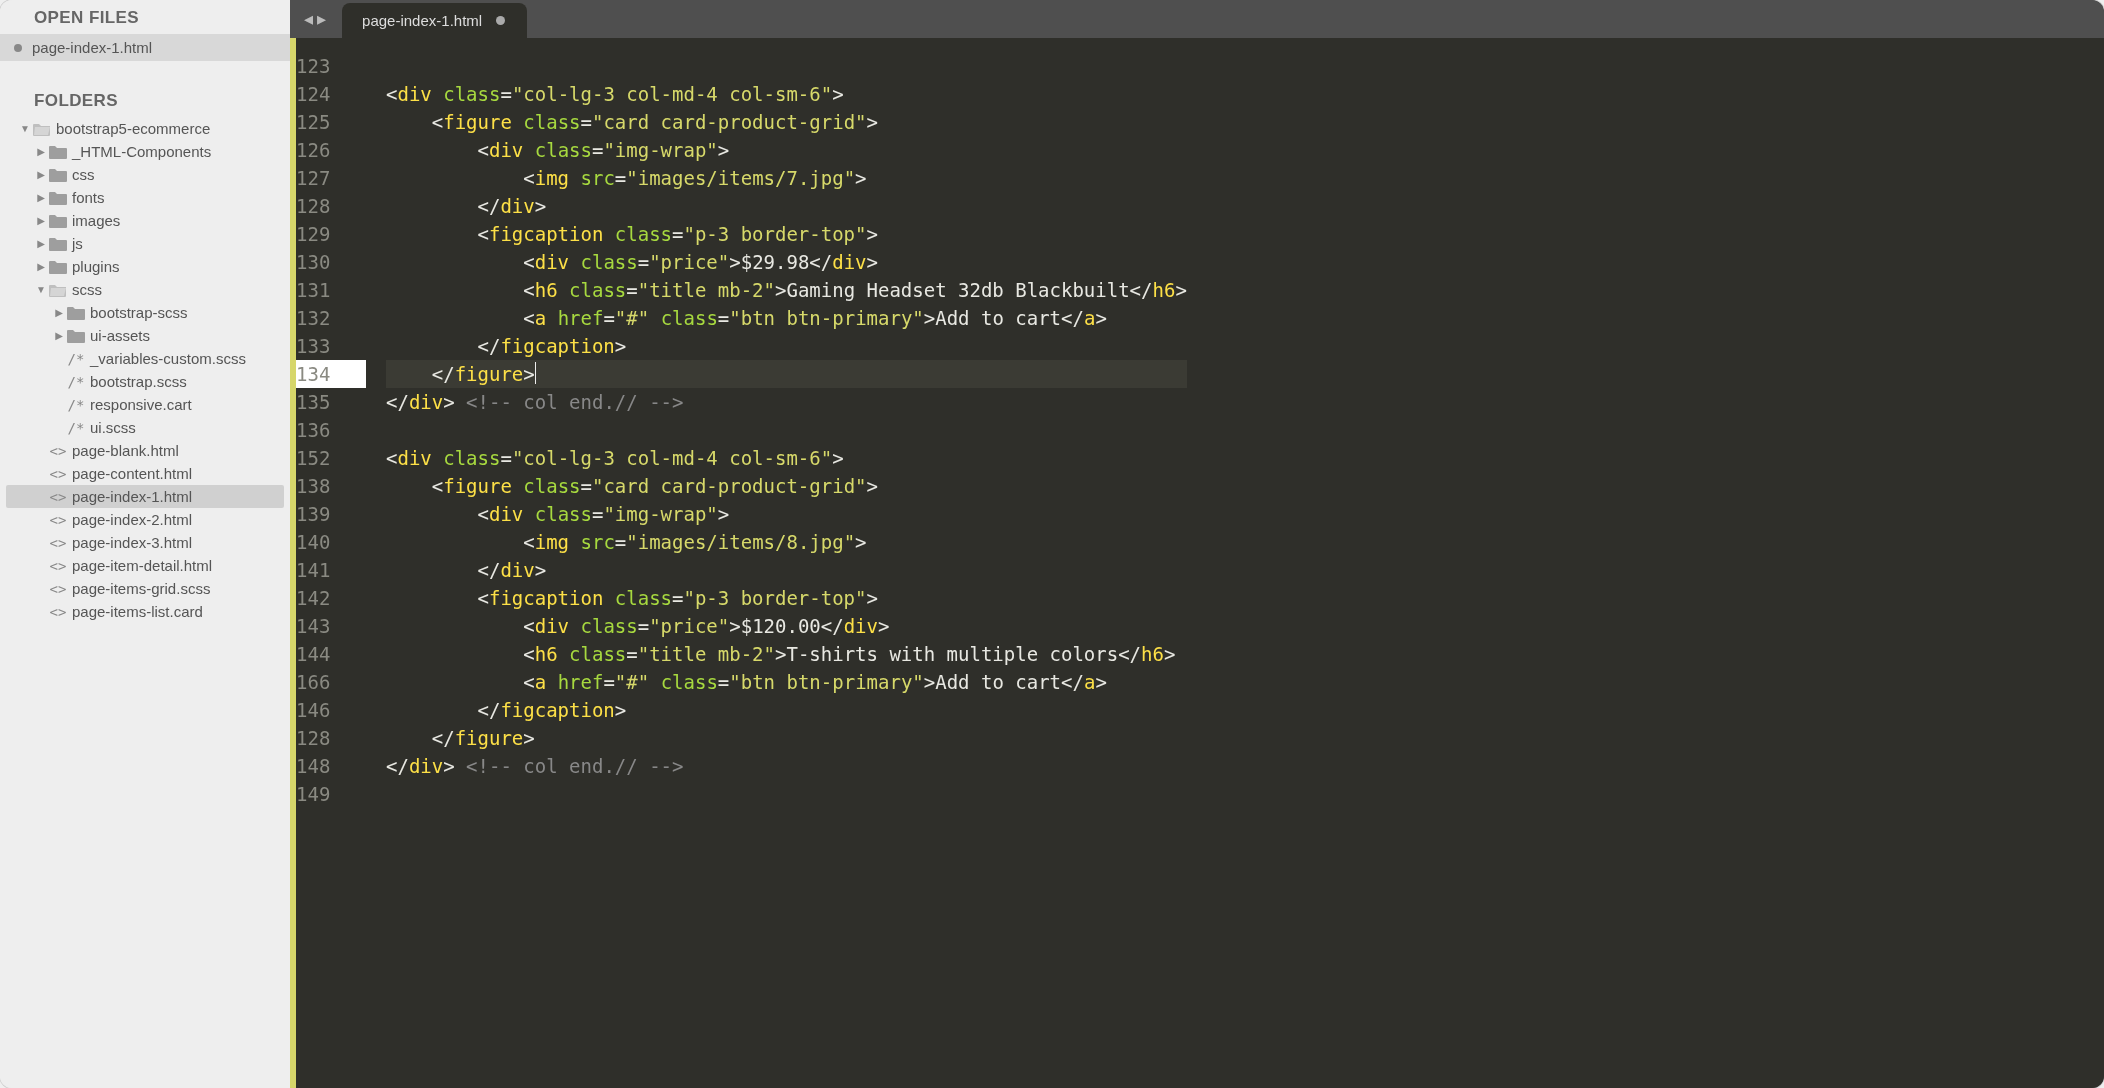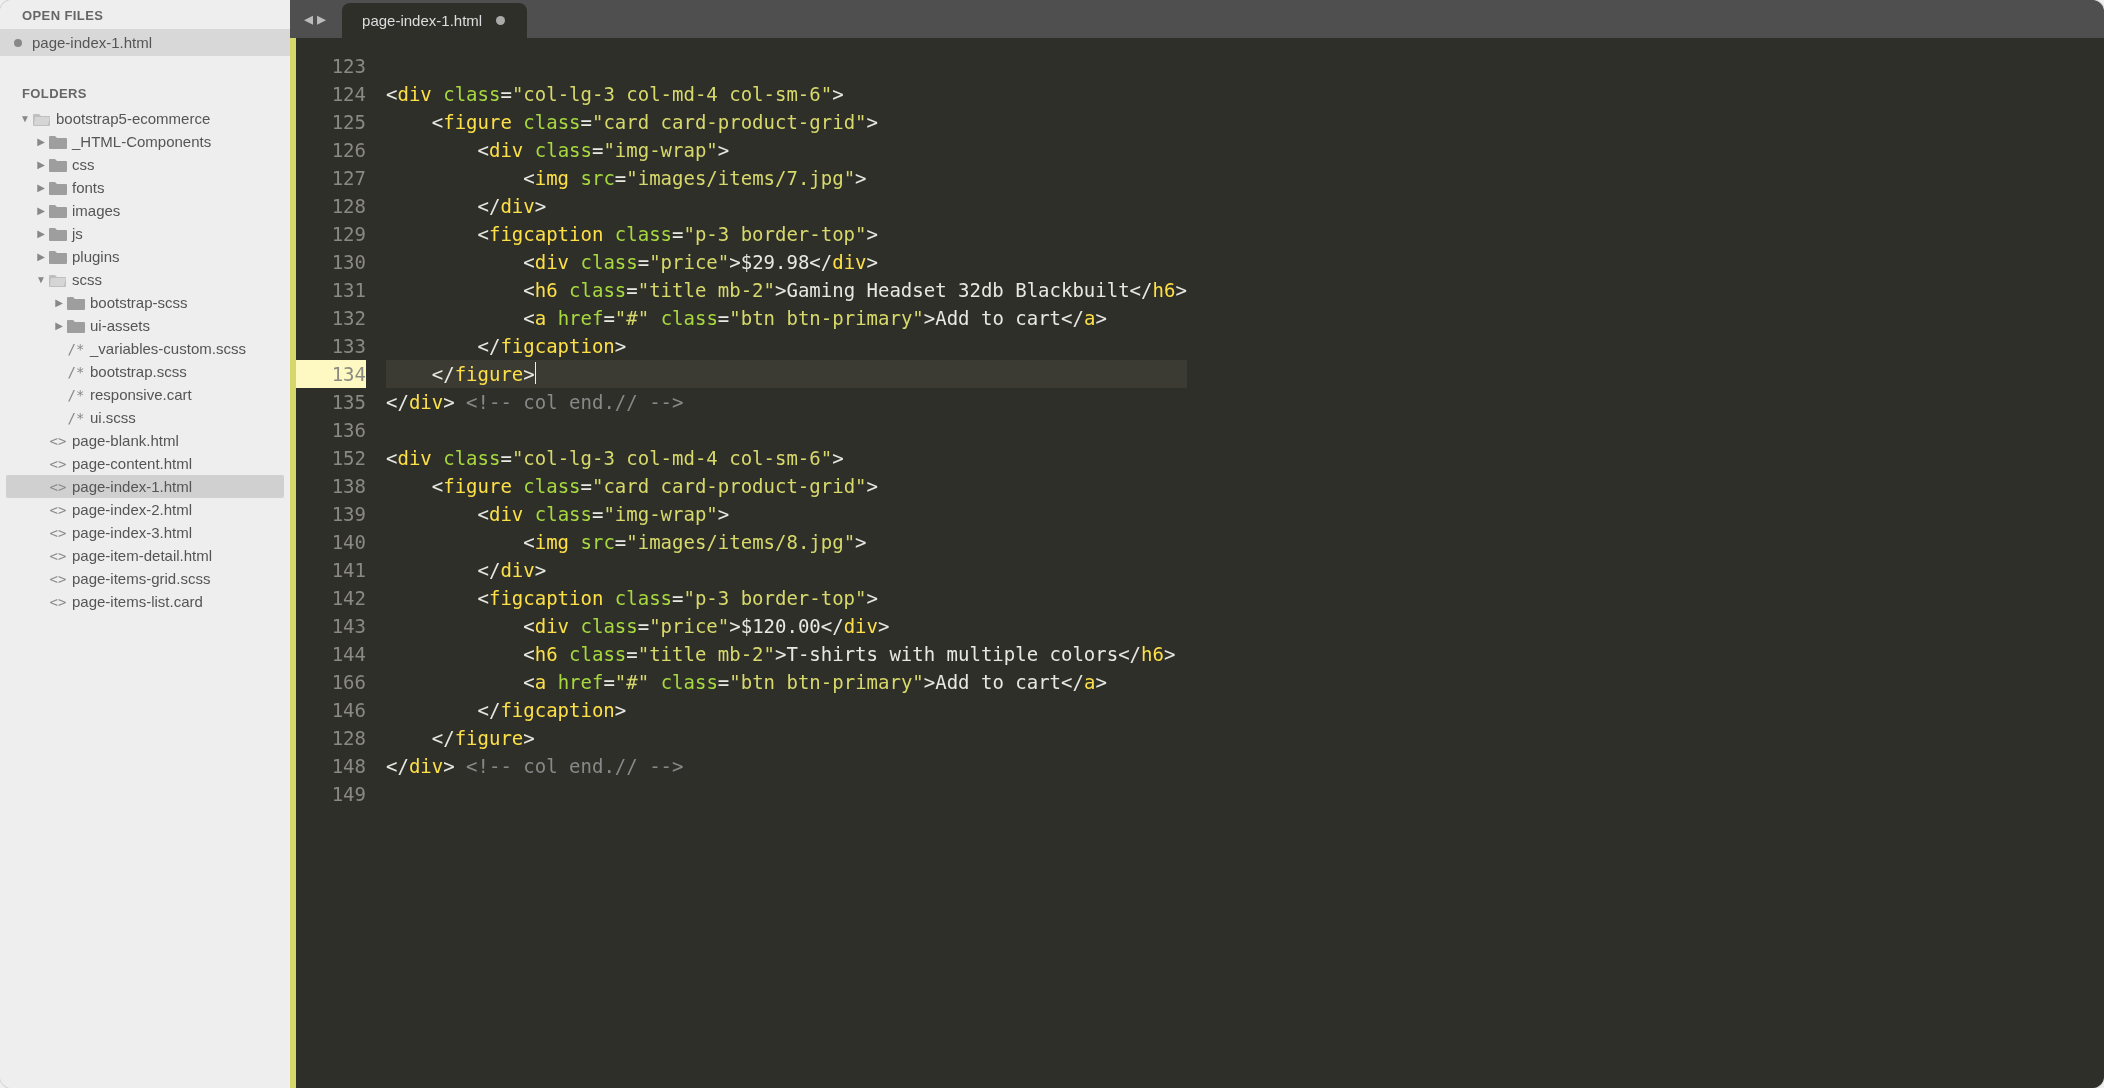--- a/index.html
+++ b/index.html
@@ -1,41 +1,41 @@
 <!DOCTYPE html>
 <html><head>
 <meta charset="utf-8">
 <style>
 html,body{margin:0;padding:0;height:100%;font-family:-apple-system,BlinkMacSystemFont,"Segoe UI",sans-serif;overflow:hidden;background:#efefef}
 .app{display:flex;height:100vh;border-radius:12px;overflow:hidden;box-shadow:0 0 0 1px #d0d0d0}
 .sidebar{width:290px;background:#eeeeee;overflow-y:auto;font-size:15px;color:#555}
-.sidebar-section-title{padding:8px 22px 6px;font-weight:700;color:#666;letter-spacing:.4px;font-size:13px}
+.sidebar-section-title{padding:8px 34px 6px;font-weight:700;color:#666;letter-spacing:.4px;font-size:17px}
 .open-file{display:flex;align-items:center;padding:5px 14px;background:#d8d8d8}
 .dot{width:8px;height:8px;border-radius:50%;background:#888;margin-right:10px}
 .folders-title{margin-top:22px}
 .tree{padding:0 6px 10px}
 .tree-item{display:flex;align-items:center;padding:3px 2px;cursor:pointer;border-radius:2px;white-space:nowrap}
 .tree-item.selected{background:#d0d0d0}
 .tree-item .arrow{width:14px;display:inline-flex;justify-content:center;color:#888;font-size:10px}
 .tree-item .icon{width:20px;display:inline-flex;justify-content:center;align-items:center;margin-right:4px}
 .tree-item .icon svg{display:block}
 .indent-0{padding-left:12px}
 .indent-1{padding-left:28px}
 .indent-2{padding-left:46px}
 .file-glyph{font-family:monospace;color:#888;font-size:14px;width:20px;display:inline-block;text-align:center;margin-right:4px}
 .editor-side{flex:1;display:flex;flex-direction:column;background:#4a4a4a;min-width:0}
 .tabbar{height:38px;background:#4f4f4f;display:flex;align-items:flex-end;padding-left:10px;border-top-right-radius:12px}
 .nav-arrows{color:#bbb;font-size:18px;padding:0 12px 8px 4px;letter-spacing:4px}
 .tab{background:#2f2f2a;color:#ddd;padding:9px 22px 9px 20px;font-size:15px;border-top-left-radius:8px;border-top-right-radius:8px;display:flex;align-items:center;gap:14px}
 .tab .mod-dot{width:9px;height:9px;border-radius:50%;background:#aaa}
 .code-area{flex:1;display:flex;background:#2f2f2a;overflow:auto;font-family:Menlo,Consolas,monospace;font-size:19px;line-height:28px}
 .stripe{width:6px;background:#d6d66a;flex-shrink:0}
-.gutter{width:70px;text-align:right;color:#8a8a82;padding:14px 10px 14px 0;flex-shrink:0;user-select:none}
+.gutter{width:70px;color:#8a8a82;padding:14px 10px 14px 0;flex-shrink:0;user-select:none}
 .gutter .gline{height:28px}
-.gutter .gline.cur{background:#fef9c3}
+.gutter .gline.cur{background:#ffffff}
 .code{padding:14px 0 14px 10px;color:#ddd;white-space:pre}
 .code .cline{height:28px}
 .code .cline.cur{background:#3b3b34}
 .w{color:#e8e8e2}
 .tag{color:#fde047}
 .attr{color:#a7d93f}
 .str{color:#d7d96a}
 .cm{color:#888}
 .cursor-bar{display:inline-block;width:1px;height:22px;background:#eee;vertical-align:-3px}
 </style>

